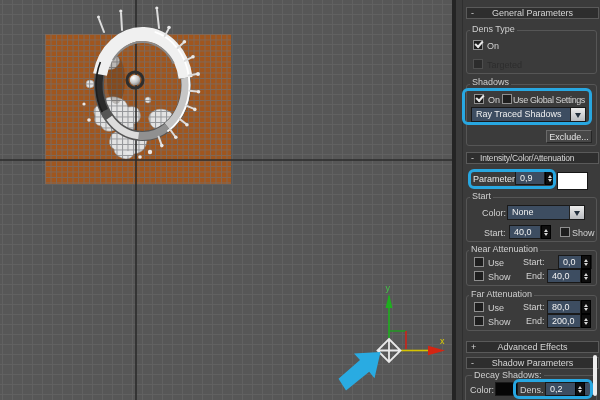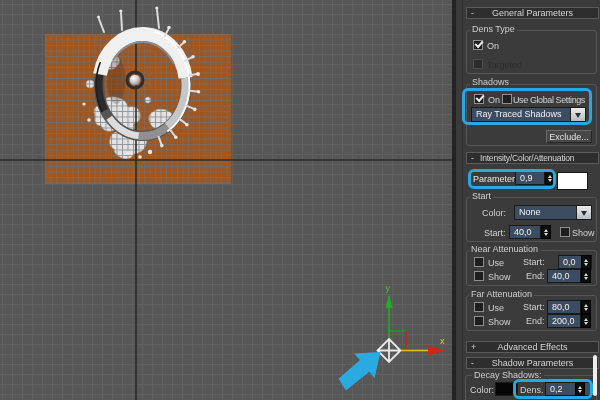--- a/index.html
+++ b/index.html
@@ -146,21 +146,21 @@
 <div style="position:absolute;left:90px;top:130px;width:46px;height:13px;background:#474747;border:1px solid #6a6a6a;border-bottom-color:#262626;border-right-color:#262626;color:#e2e2e2;font-size:9px;line-height:12px;text-align:center">Exclude...</div>
 
 <div class="lbl" style="left:17px;top:174px;color:#e8e8e8">Parameters:</div>
 <div class="fld" style="left:59px;top:171px;width:30px">0,9</div>
 <div class="spin" style="left:89px;top:171px"></div>
 <div style="position:absolute;left:101px;top:172px;width:31px;height:18px;background:#fff;border:1px solid #161616"></div>
 
 <div class="grp" style="left:10px;top:197px;width:131px;height:45px"></div>
 <div class="glb" style="left:14px;top:192px">Start</div>
 <div class="lbl" style="left:26px;top:208px">Color:</div>
-<div class="combo" style="left:58px;top:205px;width:78px">None<span class="btn"></span></div>
+<div class="combo" style="left:51px;top:205px;width:78px">None<span class="btn"></span></div>
 <div class="lbl" style="left:28px;top:228px">Start:</div>
 <div class="fld" style="left:53px;top:225px;width:32px">40,0</div>
 <div class="spin" style="left:85px;top:225px"></div>
 <div class="cb" style="left:104px;top:227px"></div>
 <div class="lbl" style="left:116px;top:228px">Show</div>
 
 <div class="grp" style="left:10px;top:250px;width:131px;height:36px"></div>
 <div class="glb" style="left:13px;top:245px">Near Attenuation</div>
 <div class="cb" style="left:18px;top:257px"></div>
 <div class="lbl" style="left:32px;top:258px">Use</div>

